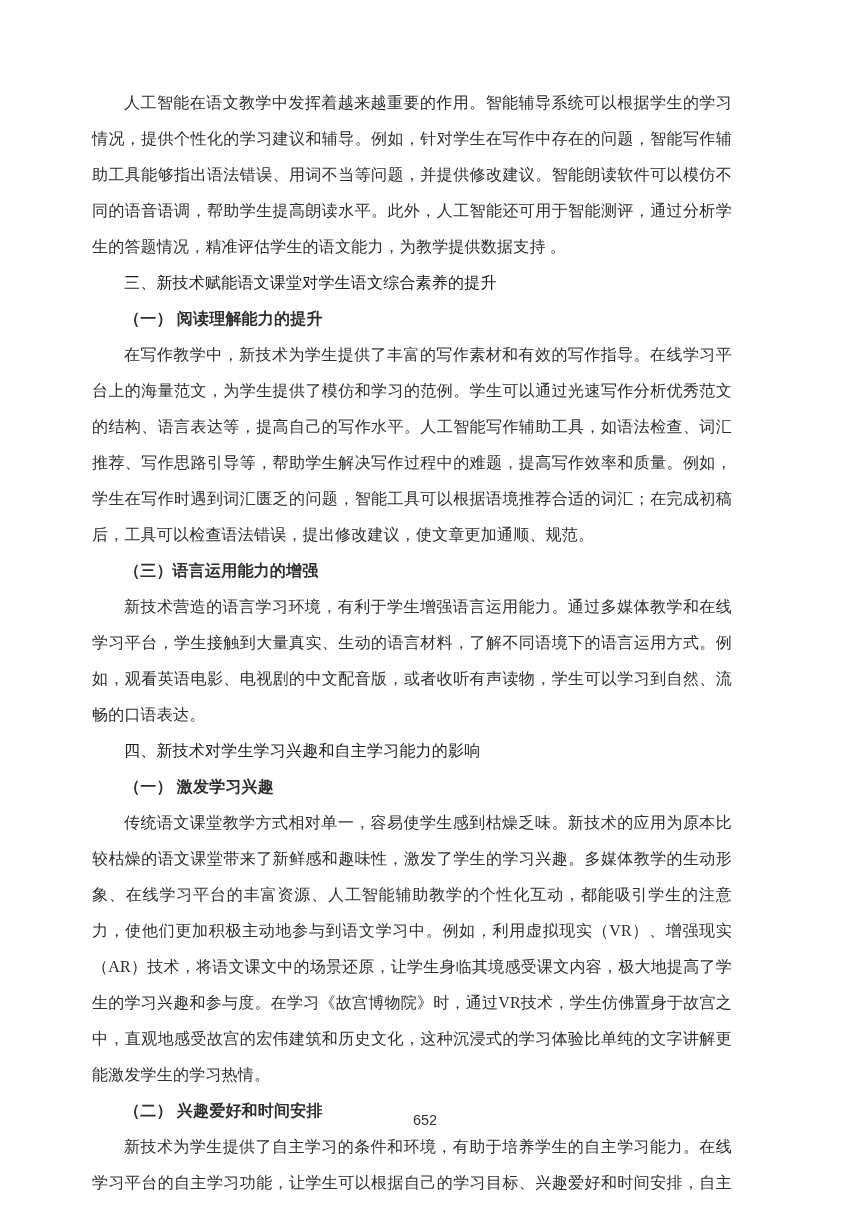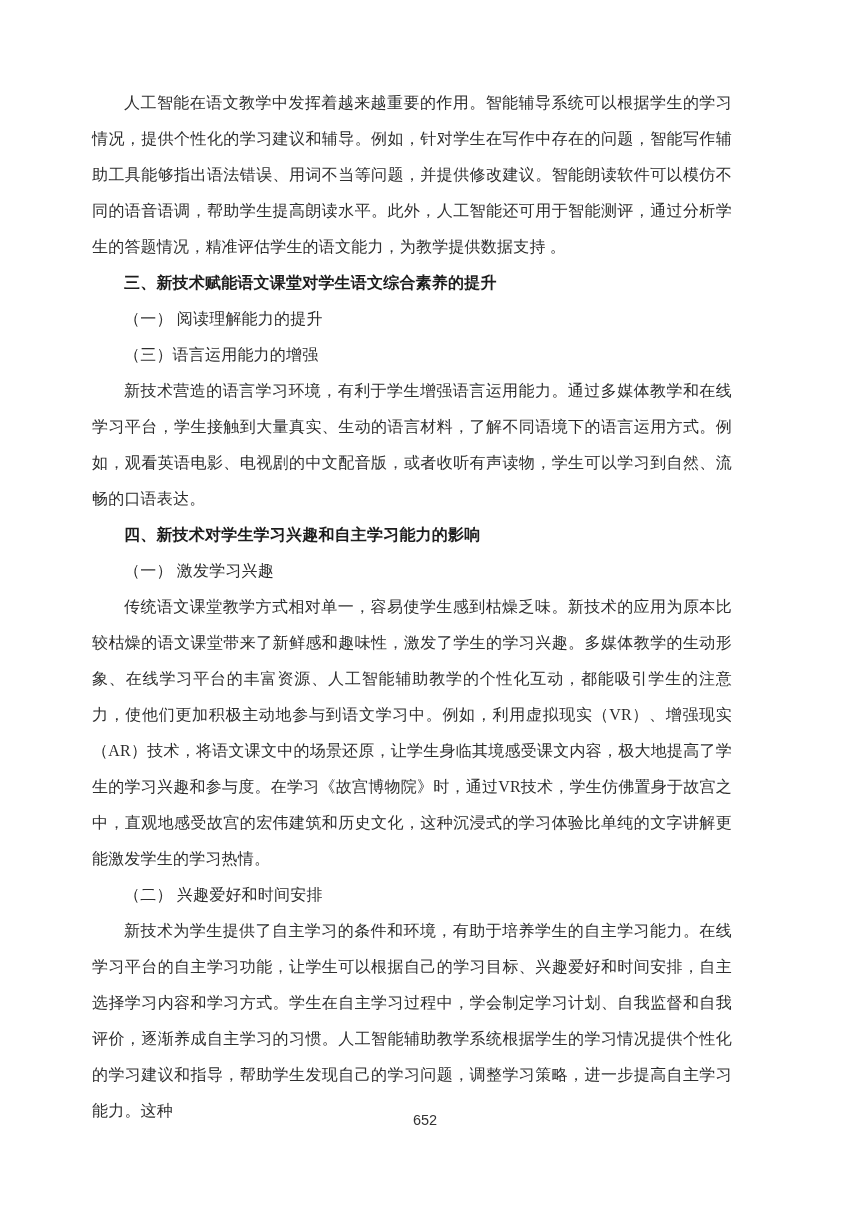--- a/index.html
+++ b/index.html
@@ -26,45 +26,46 @@
     text-align: justify;
     letter-spacing: 0.2px;
   }
   .blk {
     margin: 0;
     padding: 0;
     text-indent: 32px;
   }
   .blk-h {
     font-family: "Liberation Sans", "DejaVu Sans", sans-serif;
-    font-weight: bold;
+    font-weight: normal;
     color: #1d1d1d;
   }
   .blk-s {
-    font-weight: normal;
+    font-weight: bold;
   }
   .footer {
     position: absolute;
     left: 0;
     top: 1112px;
     width: 850px;
     text-align: center;
     font-family: "Liberation Sans", "DejaVu Sans", sans-serif;
     font-size: 14.5px;
     color: #333333;
   }
 </style>
 </head>
 <body>
 
 <div class="page">
   <div class="doc-body" id="doc-body">
       <p class="blk blk-p">人工智能在语文教学中发挥着越来越重要的作用。智能辅导系统可以根据学生的学习情况，提供个性化的学习建议和辅导。例如，针对学生在写作中存在的问题，智能写作辅助工具能够指出语法错误、用词不当等问题，并提供修改建议。智能朗读软件可以模仿不同的语音语调，帮助学生提高朗读水平。此外，人工智能还可用于智能测评，通过分析学生的答题情况，精准评估学生的语文能力，为教学提供数据支持 。</p>
       <p class="blk blk-h">三、新技术赋能语文课堂对学生语文综合素养的提升</p>
       <p class="blk blk-s">（一） 阅读理解能力的提升</p>
+      <p class="blk blk-p">在写作教学中，新技术为学生提供了丰富的写作素材和有效的写作指导。在线学习平台上的海量范文，为学生提供了模仿和学习的范例。学生可以通过光速写作分析优秀范文的结构、语言表达等，提高自己的写作水平。人工智能写作辅助工具，如语法检查、词汇推荐、写作思路引导等，帮助学生解决写作过程中的难题，提高写作效率和质量。例如，学生在写作时遇到词汇匮乏的问题，智能工具可以根据语境推荐合适的词汇；在完成初稿后，工具可以检查语法错误，提出修改建议，使文章更加通顺、规范。</p>
       <p class="blk blk-s">（三）语言运用能力的增强</p>
       <p class="blk blk-p">新技术营造的语言学习环境，有利于学生增强语言运用能力。通过多媒体教学和在线学习平台，学生接触到大量真实、生动的语言材料，了解不同语境下的语言运用方式。例如，观看英语电影、电视剧的中文配音版，或者收听有声读物，学生可以学习到自然、流畅的口语表达。</p>
       <p class="blk blk-h">四、新技术对学生学习兴趣和自主学习能力的影响</p>
       <p class="blk blk-s">（一） 激发学习兴趣</p>
       <p class="blk blk-p">传统语文课堂教学方式相对单一，容易使学生感到枯燥乏味。新技术的应用为原本比较枯燥的语文课堂带来了新鲜感和趣味性，激发了学生的学习兴趣。多媒体教学的生动形象、在线学习平台的丰富资源、人工智能辅助教学的个性化互动，都能吸引学生的注意力，使他们更加积极主动地参与到语文学习中。例如，利用虚拟现实（VR）、增强现实（AR）技术，将语文课文中的场景还原，让学生身临其境感受课文内容，极大地提高了学生的学习兴趣和参与度。在学习《故宫博物院》时，通过VR技术，学生仿佛置身于故宫之中，直观地感受故宫的宏伟建筑和历史文化，这种沉浸式的学习体验比单纯的文字讲解更能激发学生的学习热情。</p>
       <p class="blk blk-s">（二） 兴趣爱好和时间安排</p>
       <p class="blk blk-p">新技术为学生提供了自主学习的条件和环境，有助于培养学生的自主学习能力。在线学习平台的自主学习功能，让学生可以根据自己的学习目标、兴趣爱好和时间安排，自主选择学习内容和学习方式。学生在自主学习过程中，学会制定学习计划、自我监督和自我评价，逐渐养成自主学习的习惯。人工智能辅助教学系统根据学生的学习情况提供个性化的学习建议和指导，帮助学生发现自己的学习问题，调整学习策略，进一步提高自主学习能力。这种</p>
     </div>
   <div class="footer">652</div>
 </div>

